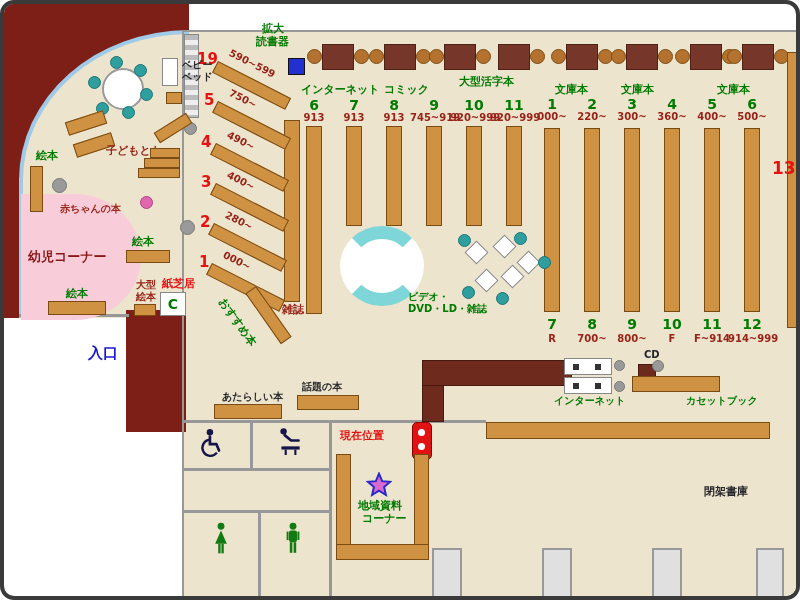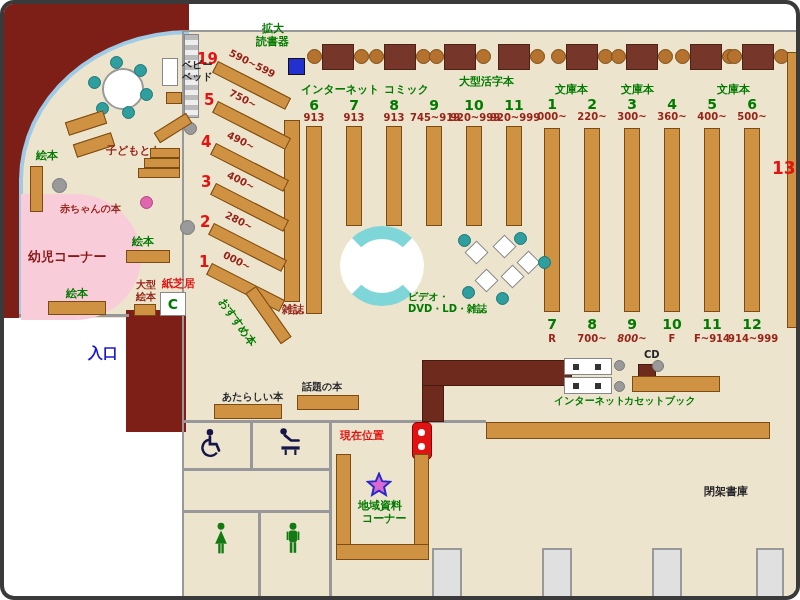--- a/index.html
+++ b/index.html
@@ -131,21 +131,21 @@
   <div class="s" style="left:700px;top:124px;width:16px;height:184px;"></div>
   <div class="s" style="left:740px;top:124px;width:16px;height:184px;"></div>
   <div class="L g n14 ctr" style="left:532px;top:313px;width:32px;">7</div>
   <div class="L g n14 ctr" style="left:572px;top:313px;width:32px;">8</div>
   <div class="L g n14 ctr" style="left:612px;top:313px;width:32px;">9</div>
   <div class="L g n14 ctr" style="left:652px;top:313px;width:32px;">10</div>
   <div class="L g n14 ctr" style="left:692px;top:313px;width:32px;">11</div>
   <div class="L g n14 ctr" style="left:732px;top:313px;width:32px;">12</div>
   <div class="L dr n10 ctr" style="left:524px;top:330px;width:48px;">R</div>
   <div class="L dr n10 ctr" style="left:564px;top:330px;width:48px;">700~</div>
-  <div class="L dr n10 ctr" style="left:604px;top:330px;width:48px;font-style:italic;">800~</div>
+  <div class="L dr n10 ctr" style="left:604px;top:330px;width:48px;">800~</div>
   <div class="L dr n10 ctr" style="left:644px;top:330px;width:48px;">F</div>
   <div class="L dr n10 ctr" style="left:684px;top:330px;width:48px;">F~914</div>
   <div class="L dr n10 ctr" style="left:724px;top:330px;width:48px;">914~999</div>
 
   <div class="s" style="left:783px;top:48px;width:13px;height:276px;"></div>
   <div class="L rd n17" style="left:768px;top:156px;">13</div>
 
   <div class="abs" style="left:336px;top:222px;width:84px;height:80px;background:#fff;border-top:13px solid #7fd6d8;border-bottom:13px solid #7fd6d8;border-left:13px solid transparent;border-right:13px solid transparent;border-radius:50%;box-sizing:border-box;"></div>
 
   <div class="diamond" style="left:464px;top:240px;"></div>
@@ -255,21 +255,21 @@
     <div class="abs" style="left:30px;top:5px;width:6px;height:6px;background:#333;"></div>
   </div>
   <div class="whitebox" style="left:560px;top:373px;width:48px;height:17px;">
     <div class="abs" style="left:8px;top:5px;width:6px;height:6px;background:#333;"></div>
     <div class="abs" style="left:30px;top:5px;width:6px;height:6px;background:#333;"></div>
   </div>
   <div class="c pillar" style="left:610px;top:356px;width:9px;height:9px;"></div>
   <div class="c pillar" style="left:610px;top:377px;width:9px;height:9px;"></div>
   <div class="L g n10" style="left:550px;top:392px;">インターネット</div>
   <div class="s" style="left:628px;top:372px;width:88px;height:16px;"></div>
-  <div class="L g n10" style="left:620px;top:392px;">カセットブック</div>
+  <div class="L g n10" style="left:682px;top:392px;">カセットブック</div>
 
   <div class="s" style="left:482px;top:418px;width:284px;height:17px;"></div>
   <div class="L dk" style="left:700px;top:482px;">閉架書庫</div>
   <div class="graybox" style="left:428px;top:544px;width:30px;height:50px;"></div>
   <div class="graybox" style="left:538px;top:544px;width:30px;height:50px;"></div>
   <div class="graybox" style="left:648px;top:544px;width:30px;height:50px;"></div>
   <div class="graybox" style="left:752px;top:544px;width:28px;height:50px;"></div>
 
   <div class="s" style="left:332px;top:450px;width:15px;height:92px;"></div>
   <div class="s" style="left:410px;top:450px;width:15px;height:92px;"></div>

